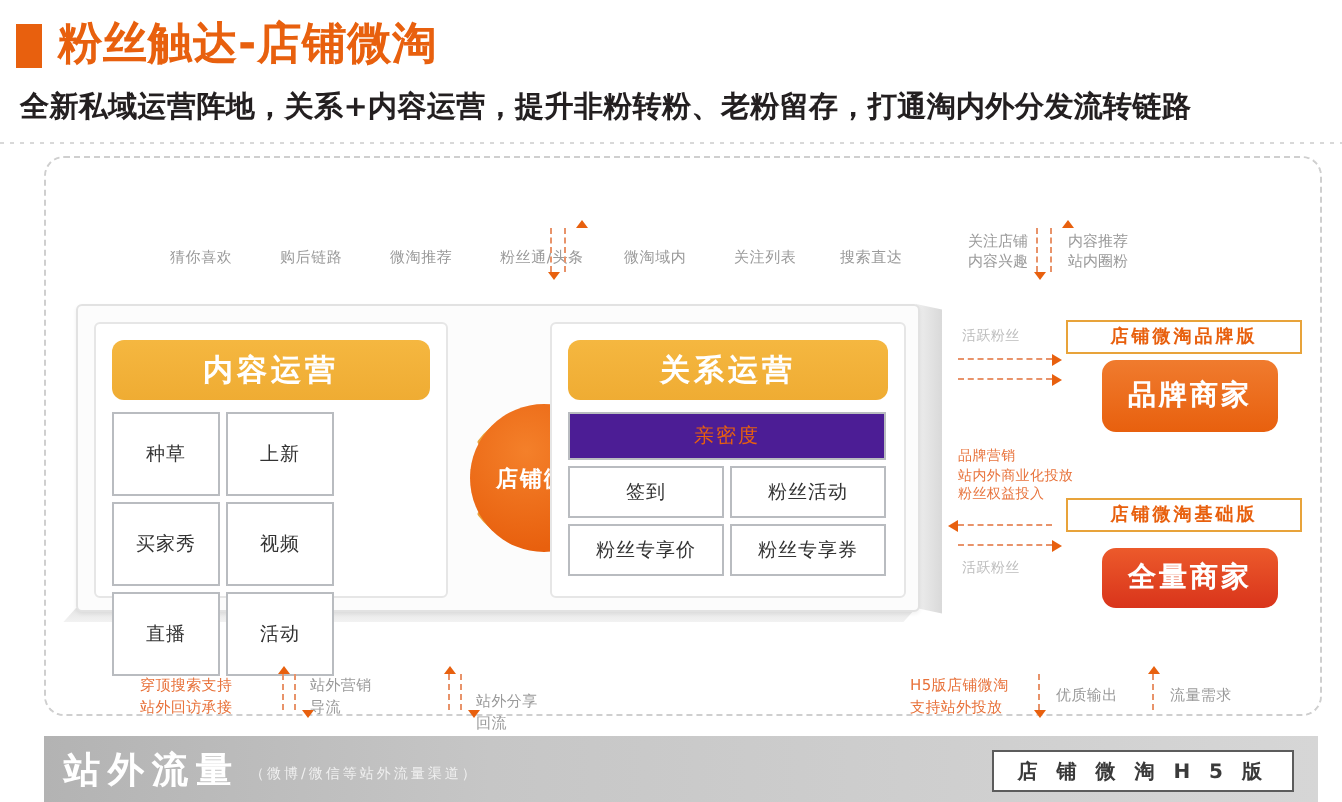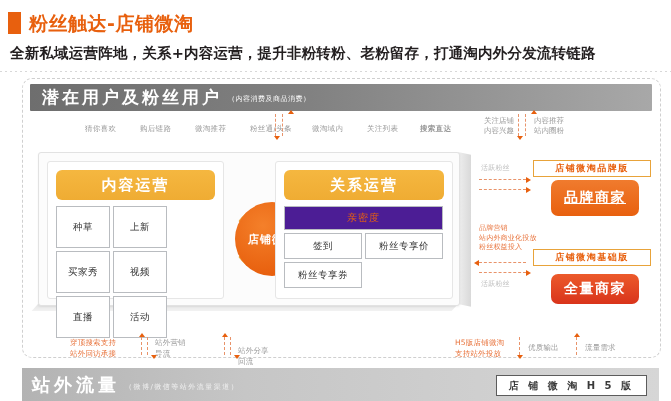--- a/index.html
+++ b/index.html
@@ -9,21 +9,21 @@
     font-family:"DejaVu Sans","Liberation Sans",sans-serif;
     overflow:hidden;
     position:relative;
   }
   .page{position:relative;width:671px;height:401px;}
 
   
   .hdr{position:absolute;left:0;top:0;width:671px;height:72px;background:#fff;}
   .hdr-title-row{position:absolute;left:8px;top:12px;display:flex;align-items:center;}
   .hdr-mark{width:13px;height:22px;background:#E8600E;margin-right:8px;}
-  .hdr-title{font-size:19px;font-weight:bold;color:#E8600E;letter-spacing:.5px;
+  .hdr-title{font-size:22px;font-weight:bold;color:#E8600E;letter-spacing:.5px;
      font-family:"DejaVu Sans","Liberation Sans",sans-serif;line-height:22px;}
   .hdr-sub{position:absolute;left:10px;top:44px;font-size:14.5px;font-weight:bold;color:#231f20;letter-spacing:.2px;}
   .hdr-rule{position:absolute;left:0;top:71px;width:671px;height:1px;
      background:repeating-linear-gradient(to right,#d8d8d8 0 2px,transparent 2px 5px);}
 
   
   .outer{position:absolute;left:22px;top:78px;width:637px;height:278px;
      border:1px dashed #cfcfcf;border-radius:10px;background:#fff;}
 
   
@@ -130,41 +130,37 @@
     <div class="hdr-title-row">
       <div class="hdr-mark"></div>
       <div class="hdr-title">粉丝触达-店铺微淘</div>
     </div>
     <div class="hdr-sub">全新私域运营阵地，关系+内容运营，提升非粉转粉、老粉留存，打通淘内外分发流转链路</div>
     <div class="hdr-rule"></div>
   </div>
 
   <div class="outer"></div>
 
-  <div class="band">
-    <div class="band-title">潜在用户及粉丝用户</div>
-    <div class="band-sub">（内容消费及商品消费）</div>
-  </div>
 
   <div class="chan-row">
     <div class="arrpair" style="left:32px;">
       <div class="arr down">
           <div class="arrhead dn"></div>
         </div>
       <div class="arr up">
           <div class="arrhead upp"></div>
         </div>
     </div>
     <div class="chan" style="left:55px;">猜你喜欢</div>
     <div class="chan" style="left:110px;">购后链路</div>
     <div class="chan" style="left:165px;">微淘推荐</div>
     <div class="chan" style="left:220px;">粉丝通/头条</div>
     <div class="chan" style="left:282px;">微淘域内</div>
     <div class="chan" style="left:337px;">关注列表</div>
-    <div class="chan" style="left:390px;font-weight:bold;">搜索直达</div>
+    <div class="chan" style="left:390px;">搜索直达</div>
   </div>
 
   <div class="arrpair" style="left:273px;">
     <div class="arr down">
         <div class="arrhead dn"></div>
       </div>
     <div class="arr up">
         <div class="arrhead upp"></div>
       </div>
   </div>
@@ -225,38 +221,39 @@
         </div>
       </div>
 
       <div class="panel" id="panelRight">
         <div class="panel-hd">
           <span>关系运营</span>
         </div>
         <div class="cellgrid" style="width:161px;">
           <div class="cellwide">亲密度</div>
           <div class="cell">签到</div>
+          <div class="cell">粉丝活动</div>
           <div class="cell">粉丝专享价</div>
           <div class="cell">粉丝专享券</div>
         </div>
       </div>
 
     </div>
   </div>
 
   <div class="rlbl" style="left:481px;top:164px;">活跃粉丝</div>
   <div class="hconn" style="left:479px;top:179px;width:47px;">
     <div class="hhead" style="left:47px;top:-3.5px;"></div>
   </div>
   <div class="hconn" style="left:479px;top:189px;width:47px;">
     <div class="hhead" style="left:47px;top:-3.5px;"></div>
   </div>
 
   <div class="tagbox" style="left:533px;top:160px;width:116px;height:15px;">店铺微淘品牌版</div>
-  <div class="mbox brand" style="left:551px;top:180px;width:88px;height:36px;text-decoration:underline;">品牌商家</div>
+  <div class="mbox brand" style="left:551px;top:180px;width:88px;height:36px;">品牌商家</div>
 
   <div class="rlbl org" style="left:479px;top:224px;">
     <div>品牌营销</div>
     <div>站内外商业化投放</div>
     <div>粉丝权益投入</div>
   </div>
 
   <div class="tagbox" style="left:533px;top:249px;width:116px;height:15px;">店铺微淘基础版</div>
 
   <div class="hconn" style="left:479px;top:262px;width:47px;">

